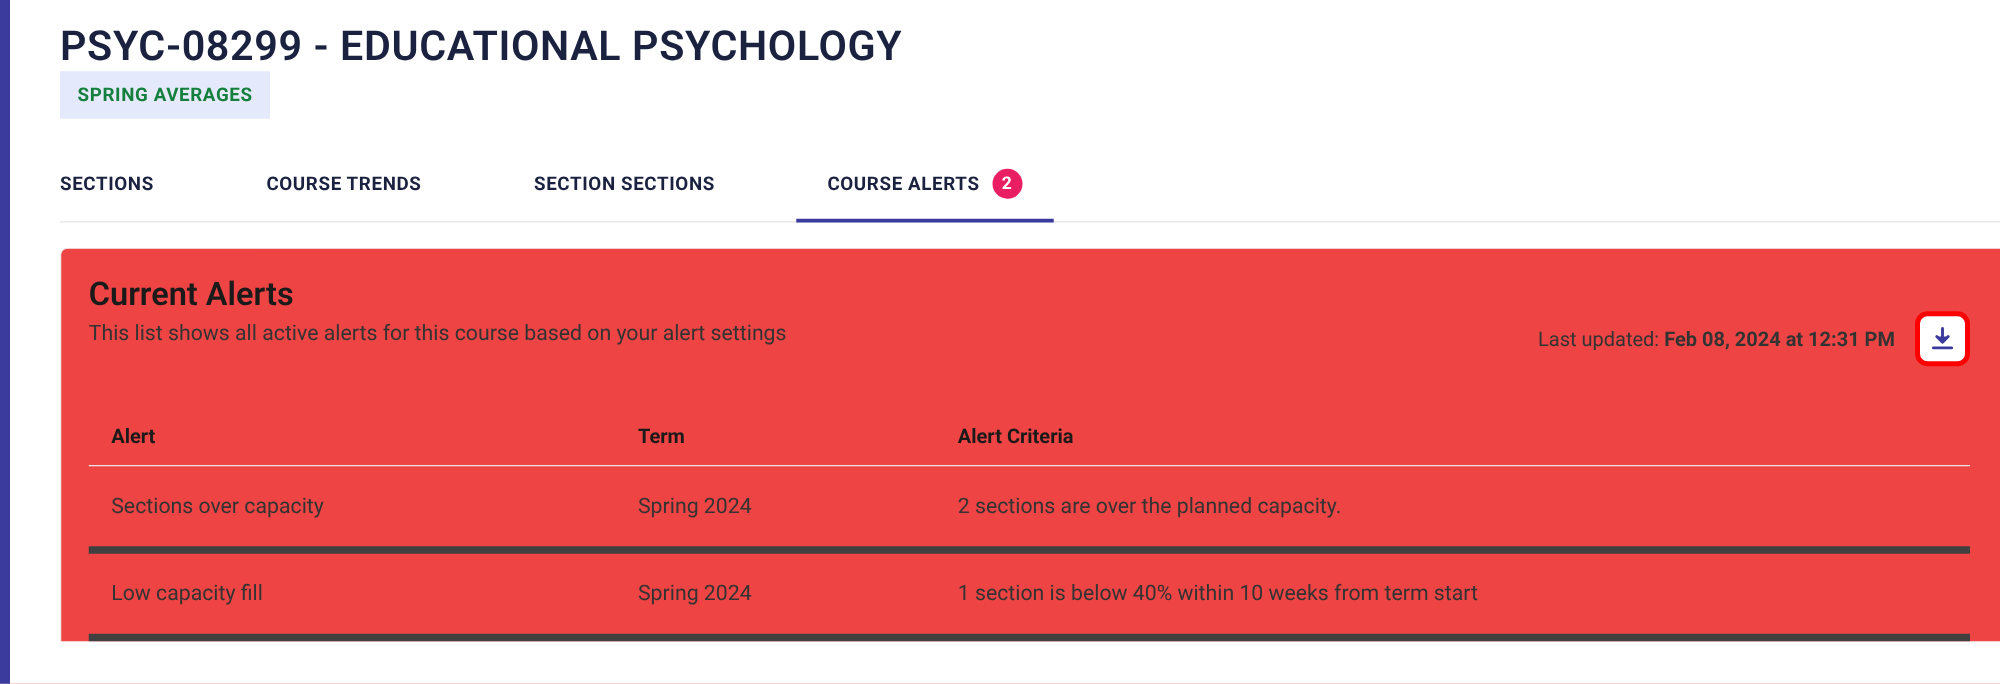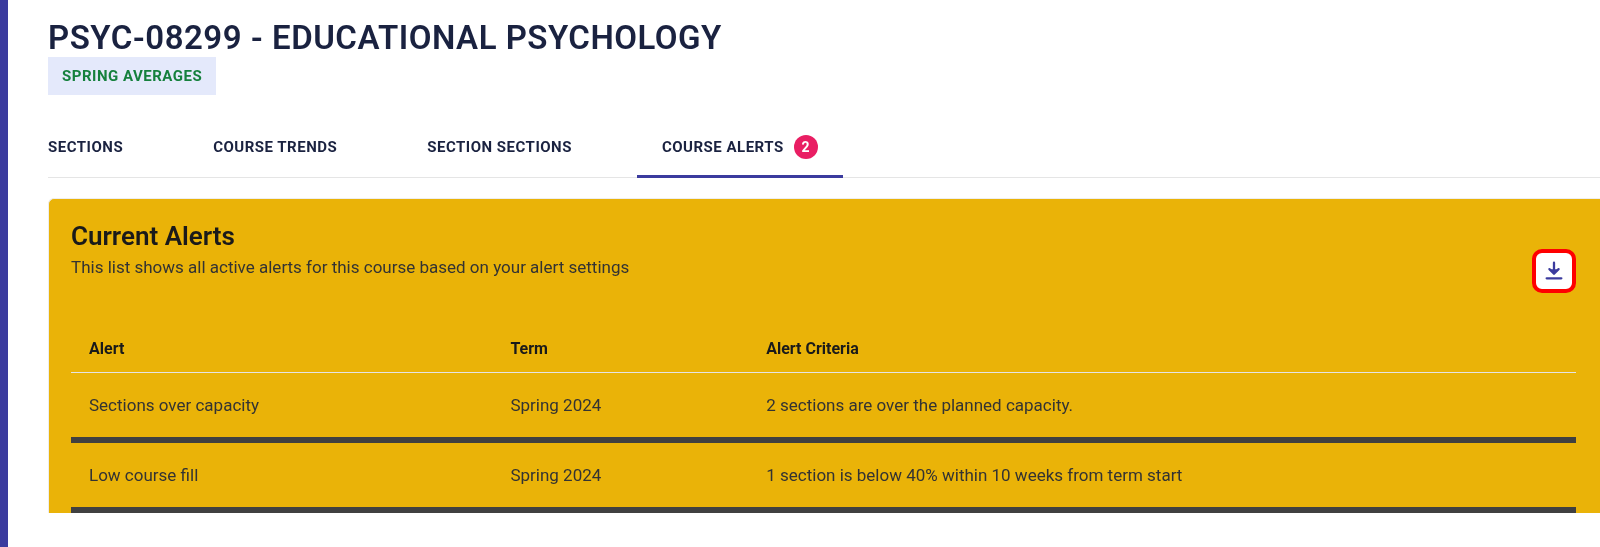--- a/index.html
+++ b/index.html
@@ -79,21 +79,21 @@
       justify-content: center;
       font-size: 14px;
       font-weight: 700;
     }
     .panel {
       margin: 20px 0 0 0;
       padding: 22px 24px 0 22px;
       border-top: 1px solid #eee;
       border-left: 1px solid #eee;
       border-radius: 6px 0 0 0;
-      background:#eab308;
+      background:#ef4444;
     }
     .panel-header {
       display: flex;
       justify-content: space-between;
       align-items: flex-start;
     }
     .panel-title {
       font-size: 26px;
       font-weight: 600;
       color: #1a1a1a;
@@ -169,20 +169,23 @@
     </div>
   </div>
 
   <div class="panel">
     <div class="panel-header">
       <div>
         <div class="panel-title">Current Alerts</div>
         <div class="panel-desc">This list shows all active alerts for this course based on your alert settings</div>
       </div>
       <div class="panel-right">
+        <div class="last-updated">
+          <span>Last updated: </span><b>Feb 08, 2024 at 12:31 PM</b>
+        </div>
         <div class="download-btn">
           <svg viewBox="0 0 24 24" fill="none" stroke="#3b3b9e" stroke-width="2.5">
             <path d="M12 3 L12 15 M7 10 L12 15 L17 10" stroke-linecap="round" stroke-linejoin="round" fill="#3b3b9e"></path>
             <path d="M4 20 L20 20" stroke-linecap="round"></path>
           </svg>
         </div>
       </div>
     </div>
 
     <table>
@@ -193,20 +196,20 @@
           <th class="col-criteria">Alert Criteria</th>
         </tr>
       </thead>
       <tbody>
         <tr>
           <td>Sections over capacity</td>
           <td>Spring 2024</td>
           <td>2 sections are over the planned capacity.</td>
         </tr>
         <tr>
-          <td>Low course fill</td>
+          <td>Low capacity fill</td>
           <td>Spring 2024</td>
           <td>1 section is below 40% within 10 weeks from term start</td>
         </tr>
       </tbody>
     </table>
   </div>
 </div>
 
 </body></html>

